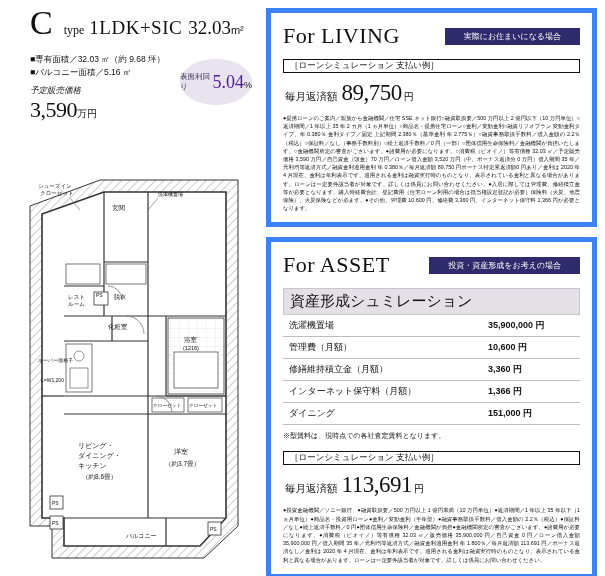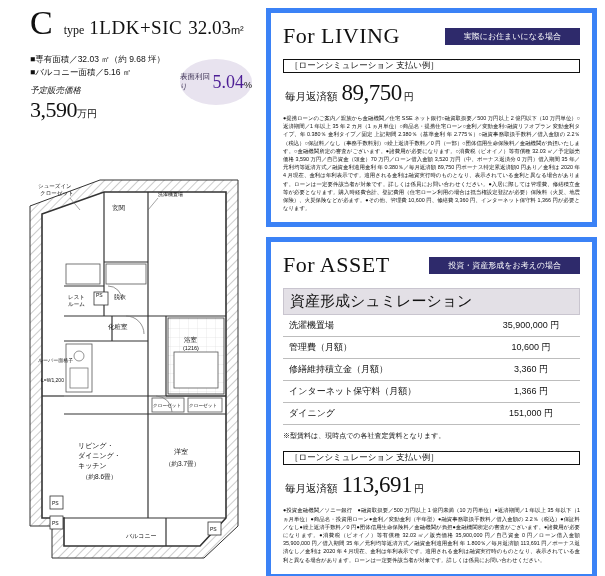--- a/index.html
+++ b/index.html
@@ -70,21 +70,21 @@
   .pay-unit { font-size: 10px; }
 
   .fineprint { font-size: 5.4px; line-height: 1.52; margin-top: 8px; text-align: justify; }
 
   
   .tbl-title {
     background: #e3e0e6; font-size: 15px; padding: 3px 6px; margin-top: 10px; border: 1px solid #c9c5cf;
   }
   table.asset { width: 100%; border-collapse: collapse; font-size: 9px; }
   table.asset td { border-bottom: 1px solid #bdbdbd; padding: 4px 6px; }
-  table.asset td.val { text-align: center; }
+  table.asset td.val { text-align: left; font-weight: bold; }
   .note { font-size: 7px; margin-top: 6px; }
 </style>
 </head>
 <body>
 
 <div class="page">
 
   <div class="left">
 
     <div class="title-row">

